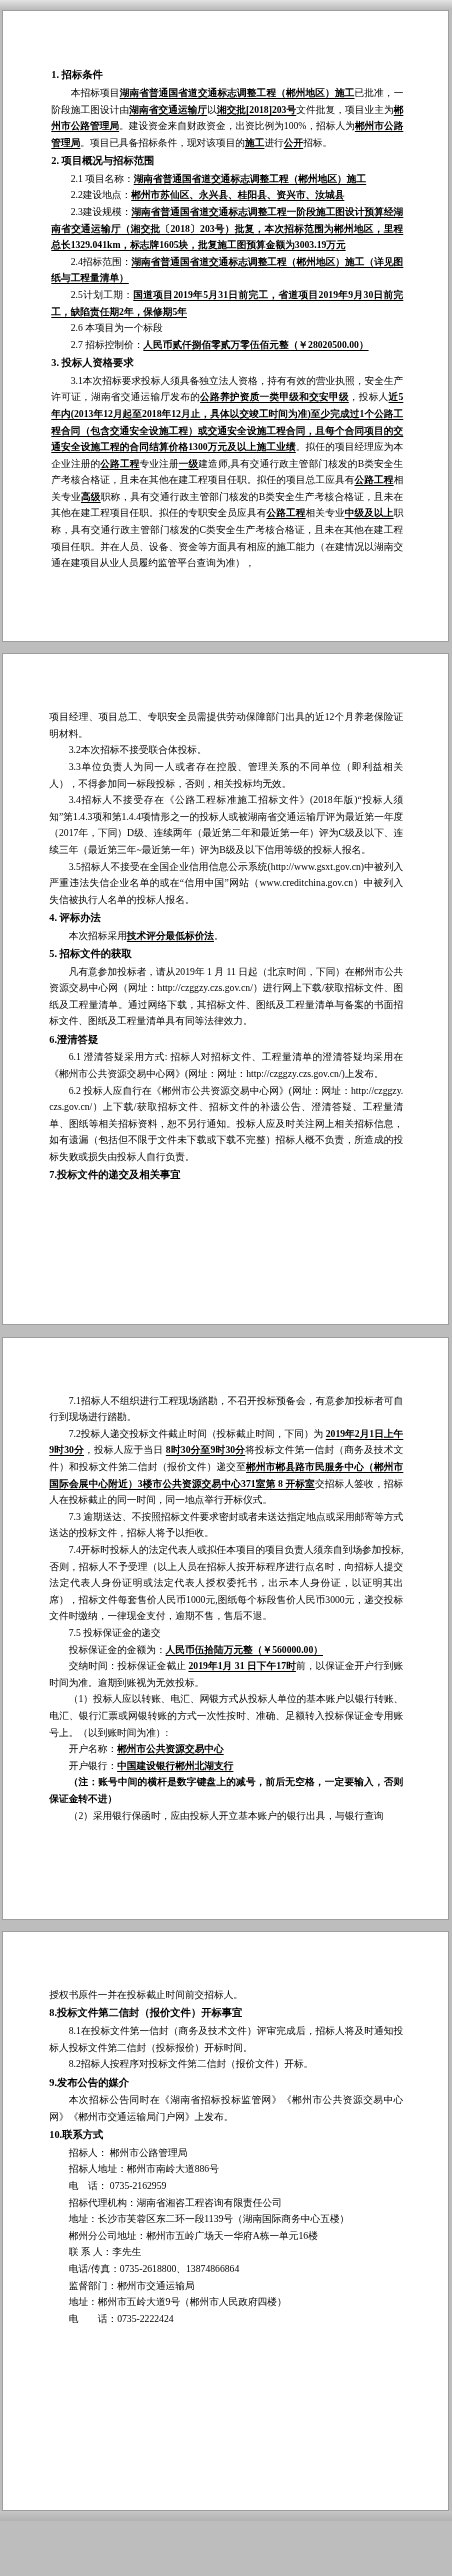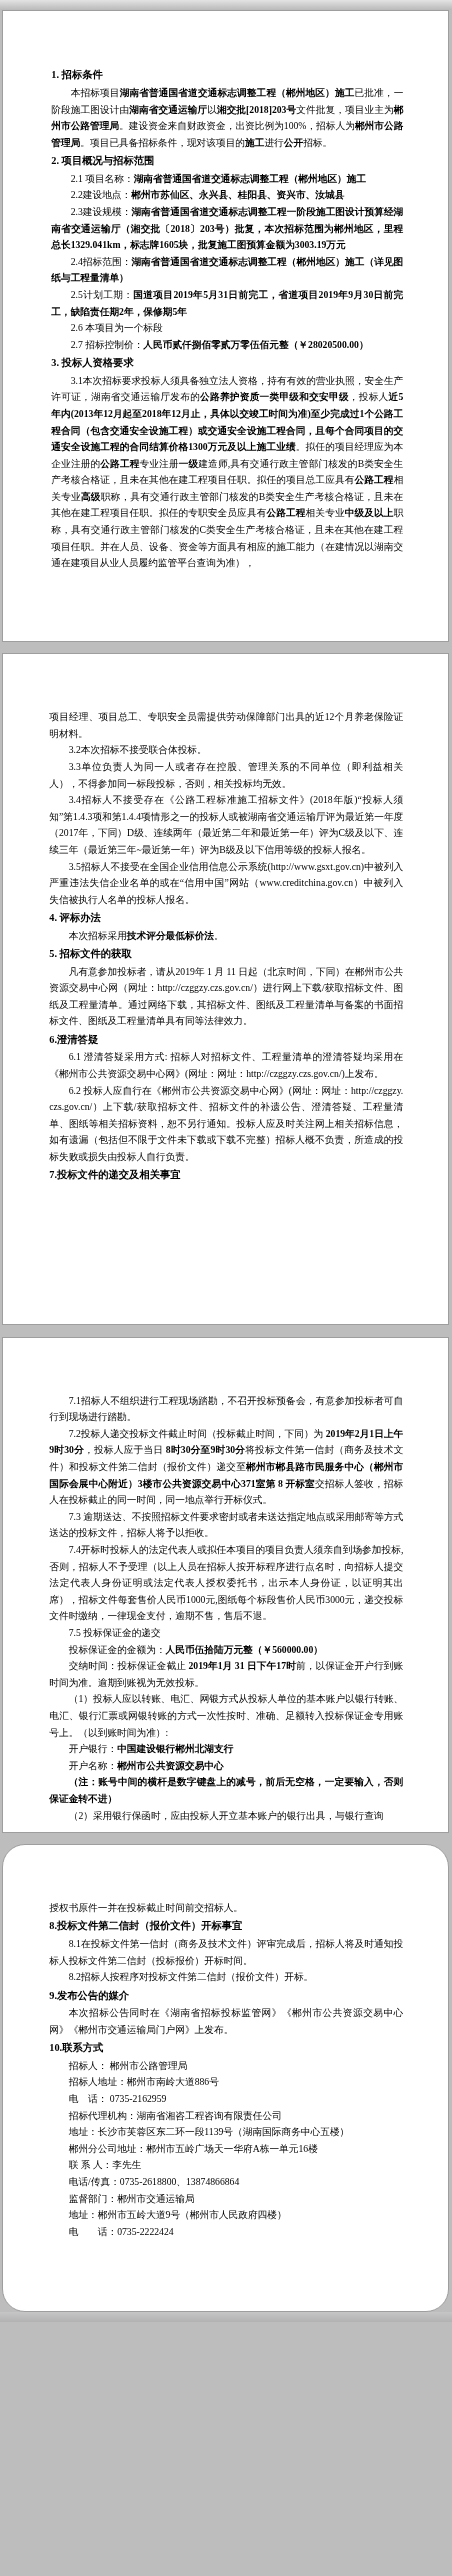--- a/index.html
+++ b/index.html
@@ -29,32 +29,32 @@
     padding: 55px 45px 23px 46px;
     overflow: hidden;
     font-size: 9.7px;
     line-height: 16.6px;
     text-align: justify;
     word-break: break-all;
   }
   .page:last-of-type { margin-bottom: 0; }
   .page.p1 { height: 632px; padding-left: 48px; }
   .page.p2 { height: 672px; }
-  .page.p3 { height: 496px; }
-  .page.p4 { height: 468px; border-radius: 23px; }
+  .page.p3 { height: 583px; }
+  .page.p4 { height: 580px; }
   p { margin: 0; }
   p.heading {
     font-weight: bold;
     font-size: 10.3px;
     margin: 1.7px 0 1.1px 0;
     text-align: left;
   }
   p.body.indent { text-indent: 2em; }
   .b { font-weight: bold; }
-  .u { text-underline-offset: 1.7px; }
+  .u { text-decoration: underline; text-underline-offset: 1.7px; }
 </style>
 </head>
 <body>
 
 <div>
   <div class="top-band"></div>
   <div id="pages">
       <div class="page p1">
         <p class="heading"><span>1. 招标条件</span></p>
         <p class="body indent"><span>本招标项目</span><span class="b u">湖南省普通国省道交通标志调整工程（郴州地区）施工</span><span>已批准，一阶段施工图设计由</span><span class="b u">湖南省交通运输厅</span><span>以</span><span class="b u">湘交批[2018]203号</span><span>文件批复，项目业主为</span><span class="b u">郴州市公路管理局</span><span>。建设资金来自财政资金，出资比例为100%，招标人为</span><span class="b u">郴州市公路管理局</span><span>。项目已具备招标条件，现对该项目的</span><span class="b u">施工</span><span>进行</span><span class="b u">公开</span><span>招标。</span></p>
@@ -86,22 +86,22 @@
       </div>
       <div class="page p3">
         <p class="body indent"><span>7.1招标人不组织进行工程现场踏勘，不召开投标预备会，有意参加投标者可自行到现场进行踏勘。</span></p>
         <p class="body indent"><span>7.2投标人递交投标文件截止时间（投标截止时间，下同）为 </span><span class="b u">2019年2月1日上午9时30分</span><span>，投标人应于当日 </span><span class="b u">8时30分至9时30分</span><span>将投标文件第一信封（商务及技术文件）和投标文件第二信封（报价文件）递交至</span><span class="b u">郴州市郴县路市民服务中心（郴州市国际会展中心附近）3楼市公共资源交易中心371室第 8  开标室</span><span>交招标人签收，招标人在投标截止的同一时间，同一地点举行开标仪式。</span></p>
         <p class="body indent"><span>7.3 逾期送达、不按照招标文件要求密封或者未送达指定地点或采用邮寄等方式送达的投标文件，招标人将予以拒收。</span></p>
         <p class="body indent"><span>7.4开标时投标人的法定代表人或拟任本项目的项目负责人须亲自到场参加投标,否则，招标人不予受理（以上人员在招标人按开标程序进行点名时，向招标人提交法定代表人身份证明或法定代表人授权委托书，出示本人身份证，以证明其出席），招标文件每套售价人民币1000元,图纸每个标段售价人民币3000元，递交投标文件时缴纳，一律现金支付，逾期不售，售后不退。</span></p>
         <p class="body indent"><span>7.5 投标保证金的递交</span></p>
         <p class="body indent"><span>投标保证金的金额为：</span><span class="b u">人民币伍拾陆万元整（￥560000.00）</span></p>
         <p class="body indent"><span>交纳时间：投标保证金截止 </span><span class="b u">2019年1月 31 日下午17时</span><span>前，以保证金开户行到账时间为准。逾期到账视为无效投标。</span></p>
         <p class="body indent"><span>（1）投标人应以转账、电汇、网银方式从投标人单位的基本账户以银行转账、电汇、银行汇票或网银转账的方式一次性按时、准确、足额转入投标保证金专用账号上。（以到账时间为准）:</span></p>
+        <p class="body indent"><span>开户名称：</span><span class="b u">郴州市公共资源交易中心</span></p>
         <p class="body indent"><span>开户银行：</span><span class="b u">中国建设银行郴州北湖支行</span></p>
-        <p class="body indent"><span>开户名称：</span><span class="b u">郴州市公共资源交易中心</span></p>
         <p class="body indent"><span class="b">（注：账号中间的横杆是数字键盘上的减号，前后无空格，一定要输入，否则保证金转不进）</span></p>
         <p class="body indent"><span>（2）采用银行保函时，应由投标人开立基本账户的银行出具，与银行查询</span></p>
       </div>
       <div class="page p4">
         <p class="body"><span>授权书原件一并在投标截止时间前交招标人。</span></p>
         <p class="heading"><span>8.投标文件第二信封（报价文件）开标事宜</span></p>
         <p class="body indent"><span>8.1在投标文件第一信封（商务及技术文件）评审完成后，招标人将及时通知投标人投标文件第二信封（投标报价）开标时间。</span></p>
         <p class="body indent"><span>8.2招标人按程序对投标文件第二信封（报价文件）开标。</span></p>
         <p class="heading"><span>9.发布公告的媒介</span></p>
         <p class="body indent"><span>本次招标公告同时在《湖南省招标投标监管网》《郴州市公共资源交易中心网》《郴州市交通运输局门户网》上发布。</span></p>

